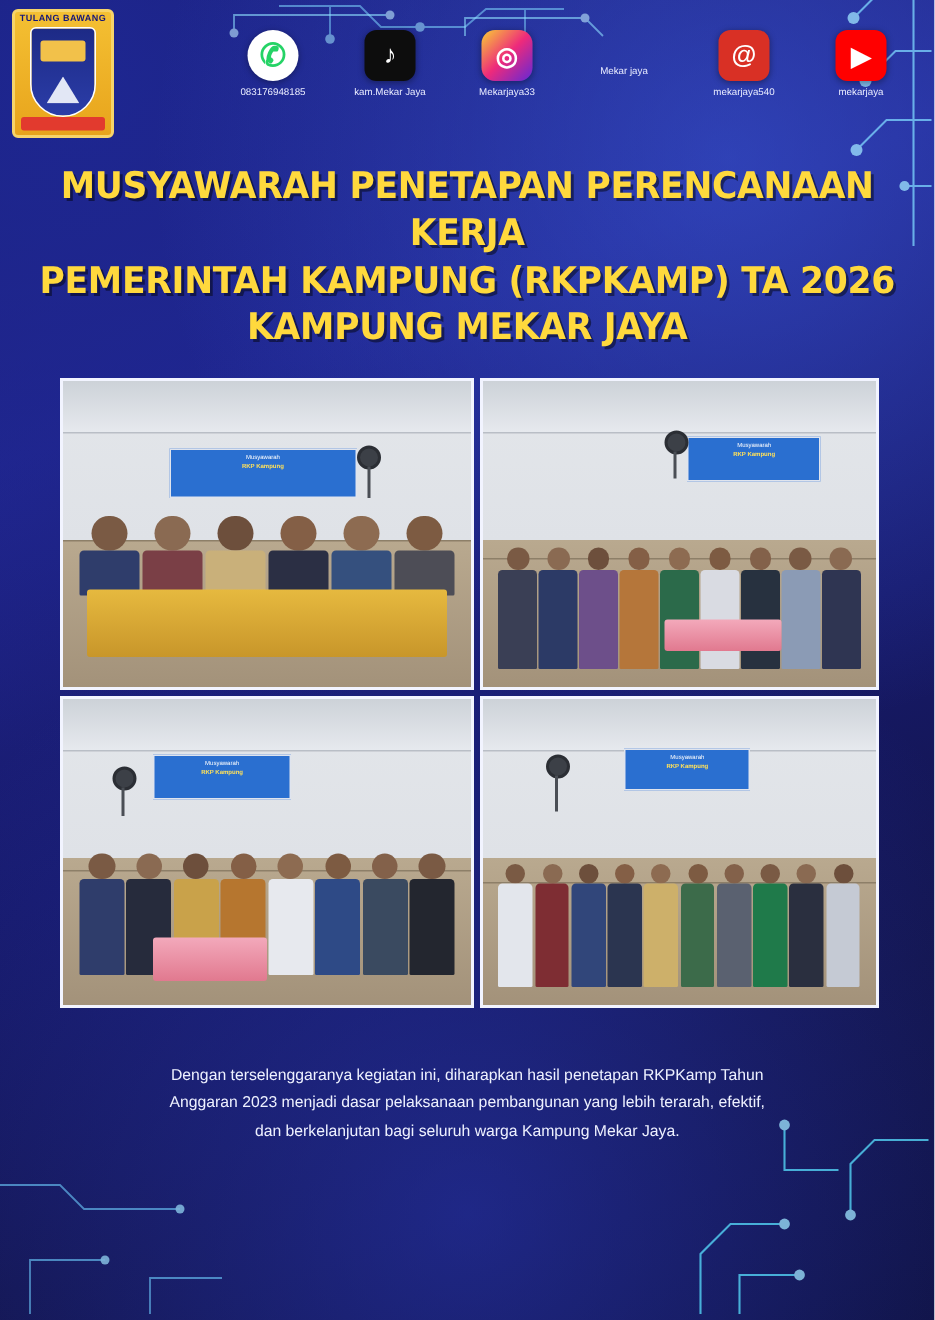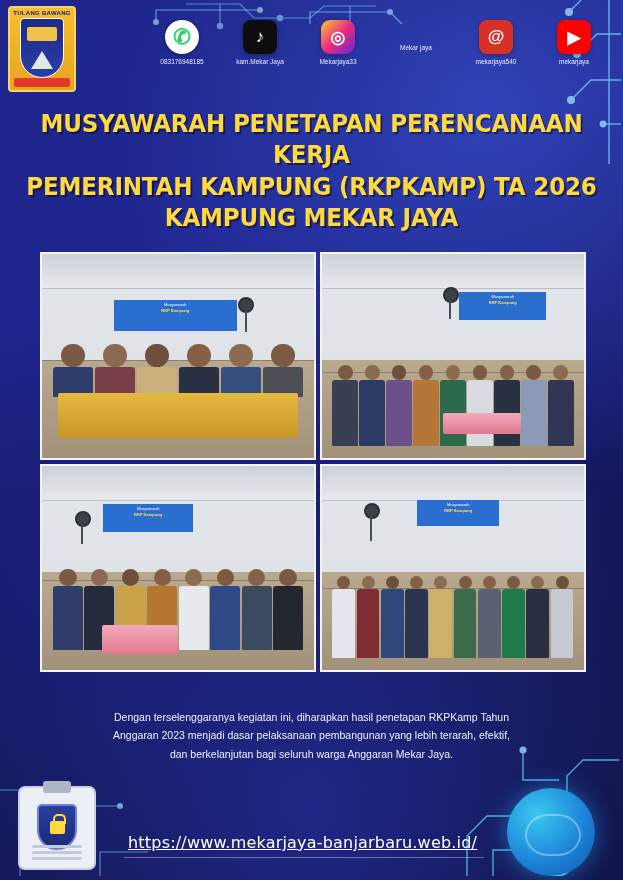--- a/index.html
+++ b/index.html
@@ -487,37 +487,17 @@
             <div class="hd" style="background:#6d4f3c"></div>
             <div class="bd" style="background:#c5cad4"></div>
           </div>
       </div>
     </div>
   </div>
 
   <div class="caption">
     <div>Dengan terselenggaranya kegiatan ini, diharapkan hasil penetapan RKPKamp Tahun</div>
     <div>Anggaran 2023 menjadi dasar pelaksanaan pembangunan yang lebih terarah, efektif,</div>
-    <div>dan berkelanjutan bagi seluruh warga Anggaran Mekar Jaya.</div>
+    <div>dan berkelanjutan bagi seluruh warga Kampung Mekar Jaya.</div>
   </div>
 
-  <div class="footer-bar">
-    <div class="clipboard">
-      <div class="clip"></div>
-      <div class="shield">
-        <div class="lock"></div>
-      </div>
-      <div class="bars">
-          <i></i>
-          <i></i>
-          <i></i>
-        </div>
-    </div>
-
-    <div class="url-rule"></div>
-    <a class="url" href="#">https://www.mekarjaya-banjarbaru.web.id/</a>
-
-    <div class="globe-legs"></div>
-    <div class="globe-stem"></div>
-    <div class="globe"></div>
-  </div>
 
 </div>
 
 </body></html>

